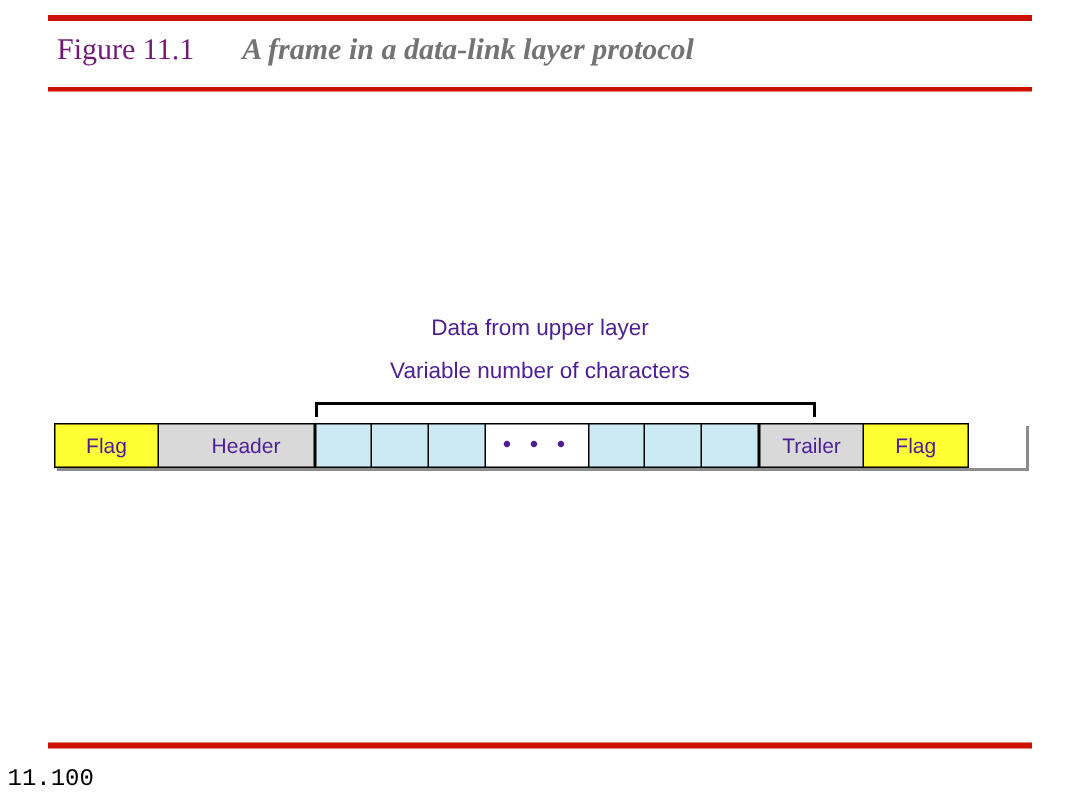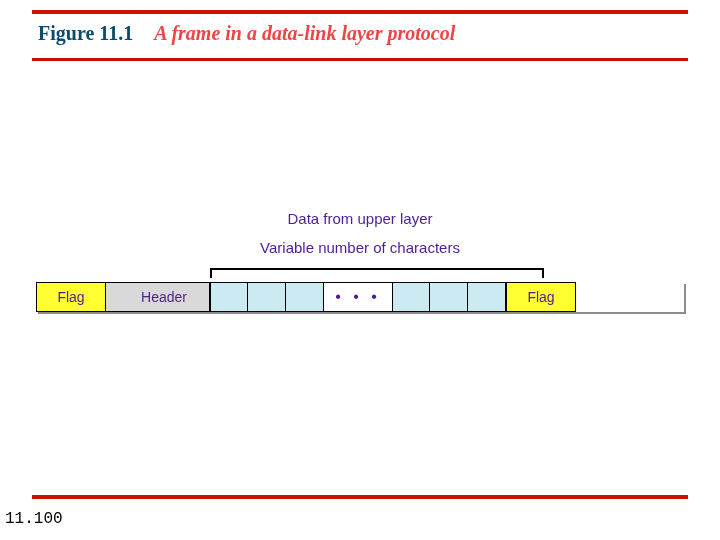--- a/index.html
+++ b/index.html
@@ -20,28 +20,28 @@
     height: 4px;
     background: #cc1100;
   }
   .title-row {
     position: absolute;
     left: 38px;
     top: 22px;
     font-size: 20px;
   }
   .title-row .fignum {
-    font-weight: bold;
-    color: #0c4a6e;
+    font-weight: normal;
+    color: #701a75;
   }
   .title-row .figtitle {
     font-weight: bold;
     font-style: italic;
-    color: #ef4444;
-    margin-left: 16px;
+    color: #737373;
+    margin-left: 27px;
   }
   .top-rule-2 {
     position: absolute;
     left: 32px;
     right: 32px;
     top: 58px;
     height: 3px;
     background: #cc1100;
   }
   .bottom-rule {
@@ -189,20 +189,21 @@
     </div>
 
     <div class="dots">• • •</div>
 
     <div class="payload" style="border-left:none;">
       <div class="byte"></div>
       <div class="byte"></div>
       <div class="byte"></div>
     </div>
 
+    <div class="cell trailer" style="width:70px;">Trailer</div>
 
     <div class="cell flag" style="width:70px;">Flag</div>
   </div>
 
 </div>
 
 <div class="bottom-rule"></div>
 
 <div class="page-num">11.100</div>
 

